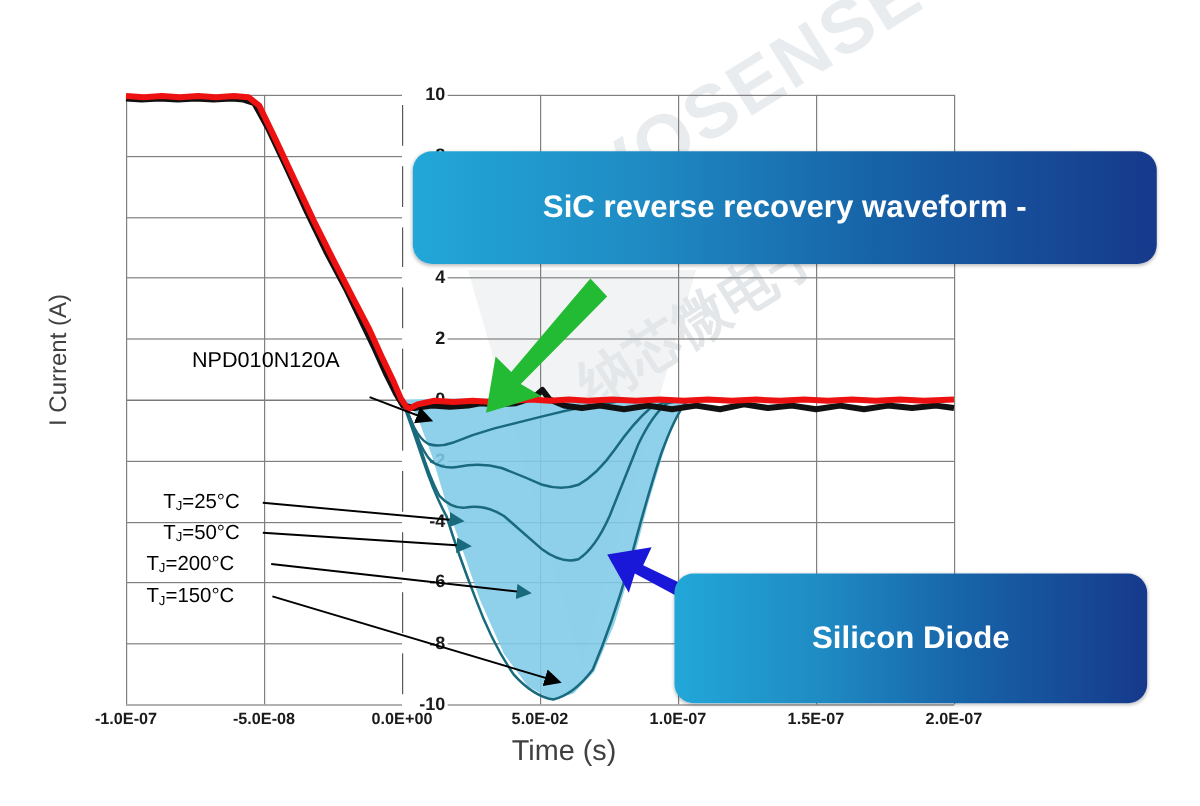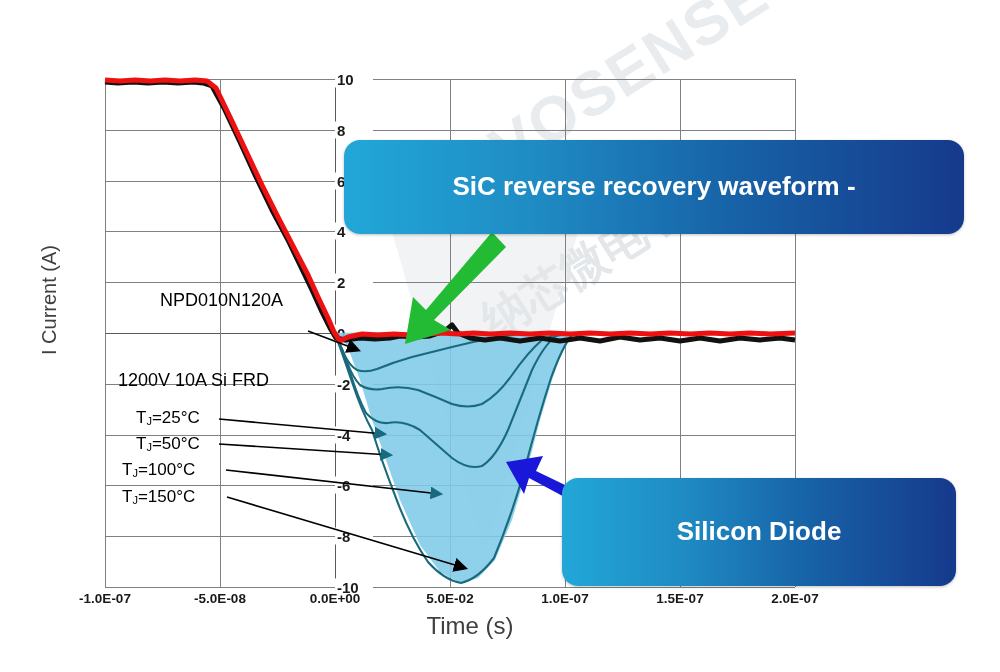--- a/index.html
+++ b/index.html
@@ -22,21 +22,21 @@
   
   #plot{position:absolute;left:105px;top:79px;width:690px;height:508px;}
   .gl{position:absolute;background:#808080;}
   .gl.h{left:0;width:690px;height:1px;}
   .gl.v{top:0;width:1px;height:508px;}
   .gl.axis{background:#595959;}
 
   
   .yt{position:absolute;right:100%;margin-right:-36px;transform:translateY(-50%);
       font-size:15px;font-weight:700;color:#1a1a1a;
-      width:34px;background:#fff;padding:0 2px;}
+      width:34px;text-align:right;background:#fff;padding:0 2px;}
   
   .xt{position:absolute;top:512px;transform:translateX(-50%);
       font-size:13.5px;font-weight:700;color:#1a1a1a;white-space:nowrap;}
 
   #xlabel{position:absolute;left:470px;top:612px;transform:translateX(-50%);
           font-size:24px;color:#404040;}
   #ylabel{position:absolute;left:38px;top:300px;font-size:20px;color:#404040;
           transform:rotate(-90deg) translateX(-50%);transform-origin:left top;
           white-space:nowrap;}
 
@@ -47,21 +47,21 @@
   .ann{position:absolute;font-size:18px;color:#000;white-space:nowrap;
        font-family:"Liberation Sans",sans-serif;}
   .ann sub{font-size:11px;vertical-align:-2px;}
   .ann.small{font-size:17px;}
 
   
   .callout{position:absolute;border-radius:16px;color:#fff;font-weight:700;
            display:flex;align-items:center;justify-content:center;text-align:center;
            background:linear-gradient(90deg,#22a7d8 0%,#1f8cc4 30%,#1763a8 62%,#16398c 100%);
            box-shadow:0 1px 3px rgba(0,0,0,.25);line-height:1.22;}
-  #callout-sic{left:344px;top:140px;width:620px;height:94px;font-size:26px;}
+  #callout-sic{left:344px;top:126px;width:620px;height:94px;font-size:26px;}
   #callout-si{left:562px;top:478px;width:394px;height:108px;font-size:26px;}
 </style>
 </head>
 <body>
 
 <div id="stage">
 
   <div class="wm" id="wm-v"></div>
   <div class="wm" id="wm-text">NOVOSENSE</div>
   <div class="wm" id="wm-cn">纳芯微电子</div>
@@ -178,30 +178,29 @@
 
     <g>
       <path fill="#1a18d8" d="M600,516 L592,498 L536,471 L543,456 L506,462 L524,494
            L529,478 Z"></path>
     </g>
   </svg>
 
   <div class="ann" style="left:160px;top:290px">NPD010N120A</div>
 
 
-  <div class="ann" style="left:118px;top:370px">1200V 10A  Si FRD</div>
 
   <div class="ann small" style="left:136px;top:408px">
     <span>T</span><sub>J</sub><span>=25°C</span>
   </div>
   <div class="ann small" style="left:136px;top:434px">
     <span>T</span><sub>J</sub><span>=50°C</span>
   </div>
   <div class="ann small" style="left:122px;top:460px">
-    <span>T</span><sub>J</sub><span>=100°C</span>
+    <span>T</span><sub>J</sub><span>=200°C</span>
   </div>
   <div class="ann small" style="left:122px;top:487px">
     <span>T</span><sub>J</sub><span>=150°C</span>
   </div>
 
   <div id="xlabel">Time (s)</div>
   <div id="ylabel">I Current (A)</div>
 
   <div class="callout" id="callout-sic">
     <div>

